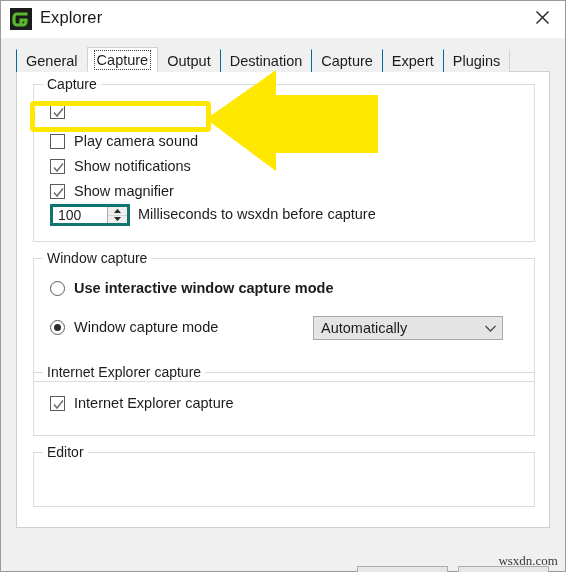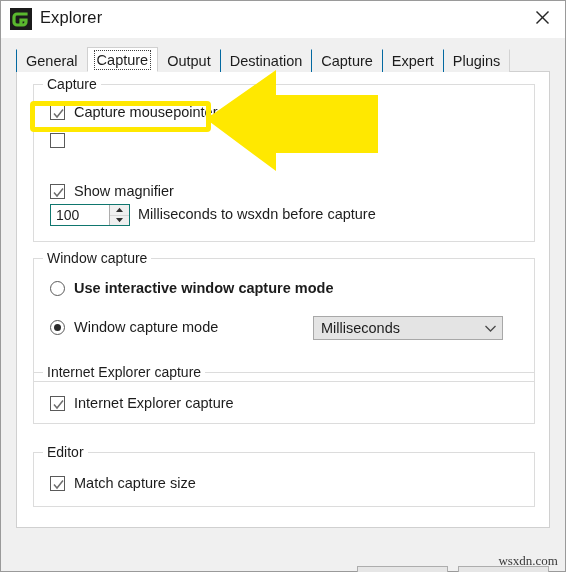--- a/index.html
+++ b/index.html
@@ -131,21 +131,21 @@
     left: 9px;
     background: #ffffff;
     padding: 0 4px;
     font-size: 14px;
     color: #1c1c1c;
     white-space: nowrap;
   }
 
   #group-capture   { left: 16px; top: 12px;  width: 502px; height: 158px; }
   #group-windowcap { left: 16px; top: 186px; width: 502px; height: 124px;  }
-  #group-iecapture { left: 16px; top: 300px; width: 502px; height: 52px;  }
+  #group-iecapture { left: 16px; top: 300px; width: 502px; height: 64px;  }
   #group-editor    { left: 16px; top: 380px; width: 502px; height: 55px;  }
 
   
   .ctl-row {
     position: absolute;
     display: flex;
     align-items: center;
     cursor: default;
     white-space: nowrap;
   }
@@ -181,21 +181,21 @@
     border-radius: 50%;
     background: #2b2b2b;
   }
 
   
   #spinner-wrap {
     position: absolute;
     left: 16px; top: 119px;
     width: 80px; height: 22px;
     box-sizing: border-box;
-    border: 1px solid #0f766e;
+    border: 3px solid #0f766e;
     background: #ffffff;
     display: flex;
     align-items: stretch;
   }
   #spinner-value {
     flex: 1 1 auto;
     display: flex;
     align-items: center;
     padding-left: 5px;
     font-size: 14px;
@@ -349,27 +349,35 @@
 
       <div class="groupbox" id="group-capture">
         <div class="group-title">Capture</div>
 
         <div class="ctl-row" style="left:16px; top:19px;">
           <span class="cb">
             <svg width="13" height="13" viewBox="0 0 13 13">
                 <polyline points="2,6.5 5,10 11,2.5" fill="none" stroke="#6e6e6e" stroke-width="1.5"></polyline>
               </svg>
           </span>
-          <span class="ctl-label">Capture mousepointer</span>
         </div>
 
         <div class="ctl-row" style="left:16px; top:48px;">
           <span class="cb"></span>
-        </div>
-
+          <span class="ctl-label">Play camera sound</span>
+        </div>
+
+        <div class="ctl-row" style="left:16px; top:73px;">
+          <span class="cb">
+            <svg width="13" height="13" viewBox="0 0 13 13">
+                <polyline points="2,6.5 5,10 11,2.5" fill="none" stroke="#6e6e6e" stroke-width="1.5"></polyline>
+              </svg>
+          </span>
+          <span class="ctl-label">Show notifications</span>
+        </div>
 
         <div class="ctl-row" style="left:16px; top:98px;">
           <span class="cb">
             <svg width="13" height="13" viewBox="0 0 13 13">
                 <polyline points="2,6.5 5,10 11,2.5" fill="none" stroke="#6e6e6e" stroke-width="1.5"></polyline>
               </svg>
           </span>
           <span class="ctl-label">Show magnifier</span>
         </div>
 
@@ -398,21 +406,21 @@
           <span class="rb"></span>
           <span class="ctl-label">Use interactive window capture mode</span>
         </div>
 
         <div class="ctl-row" style="left:16px; top:60px;">
           <span class="rb checked"></span>
           <span class="ctl-label">Window capture mode</span>
         </div>
 
         <div id="combo-capture-mode">
-          <span id="combo-value">Milliseconds</span>
+          <span id="combo-value">Automatically</span>
           <span id="combo-arrow">
             <svg width="13" height="9" viewBox="0 0 13 9">
                 <polyline points="1.5,2 6.5,7 11.5,2" fill="none" stroke="#4a4a4a" stroke-width="1.3"></polyline>
               </svg>
           </span>
         </div>
       </div>
 
       <div class="groupbox" id="group-iecapture">
         <div class="group-title">Internet Explorer capture</div>
@@ -421,28 +429,20 @@
             <svg width="13" height="13" viewBox="0 0 13 13">
                 <polyline points="2,6.5 5,10 11,2.5" fill="none" stroke="#6e6e6e" stroke-width="1.5"></polyline>
               </svg>
           </span>
           <span class="ctl-label">Internet Explorer capture</span>
         </div>
       </div>
 
       <div class="groupbox" id="group-editor">
         <div class="group-title">Editor</div>
-        <div class="ctl-row" style="left:16px; top:22px;">
-          <span class="cb">
-            <svg width="13" height="13" viewBox="0 0 13 13">
-                <polyline points="2,6.5 5,10 11,2.5" fill="none" stroke="#6e6e6e" stroke-width="1.5"></polyline>
-              </svg>
-          </span>
-          <span class="ctl-label">Match capture size</span>
-        </div>
       </div>
 
     </div>
 
     <div class="dlg-button" id="btn-ok">
       <span>Ok</span>
     </div>
     <div class="dlg-button" id="btn-cancel">
       <span>Cancel</span>
     </div>

